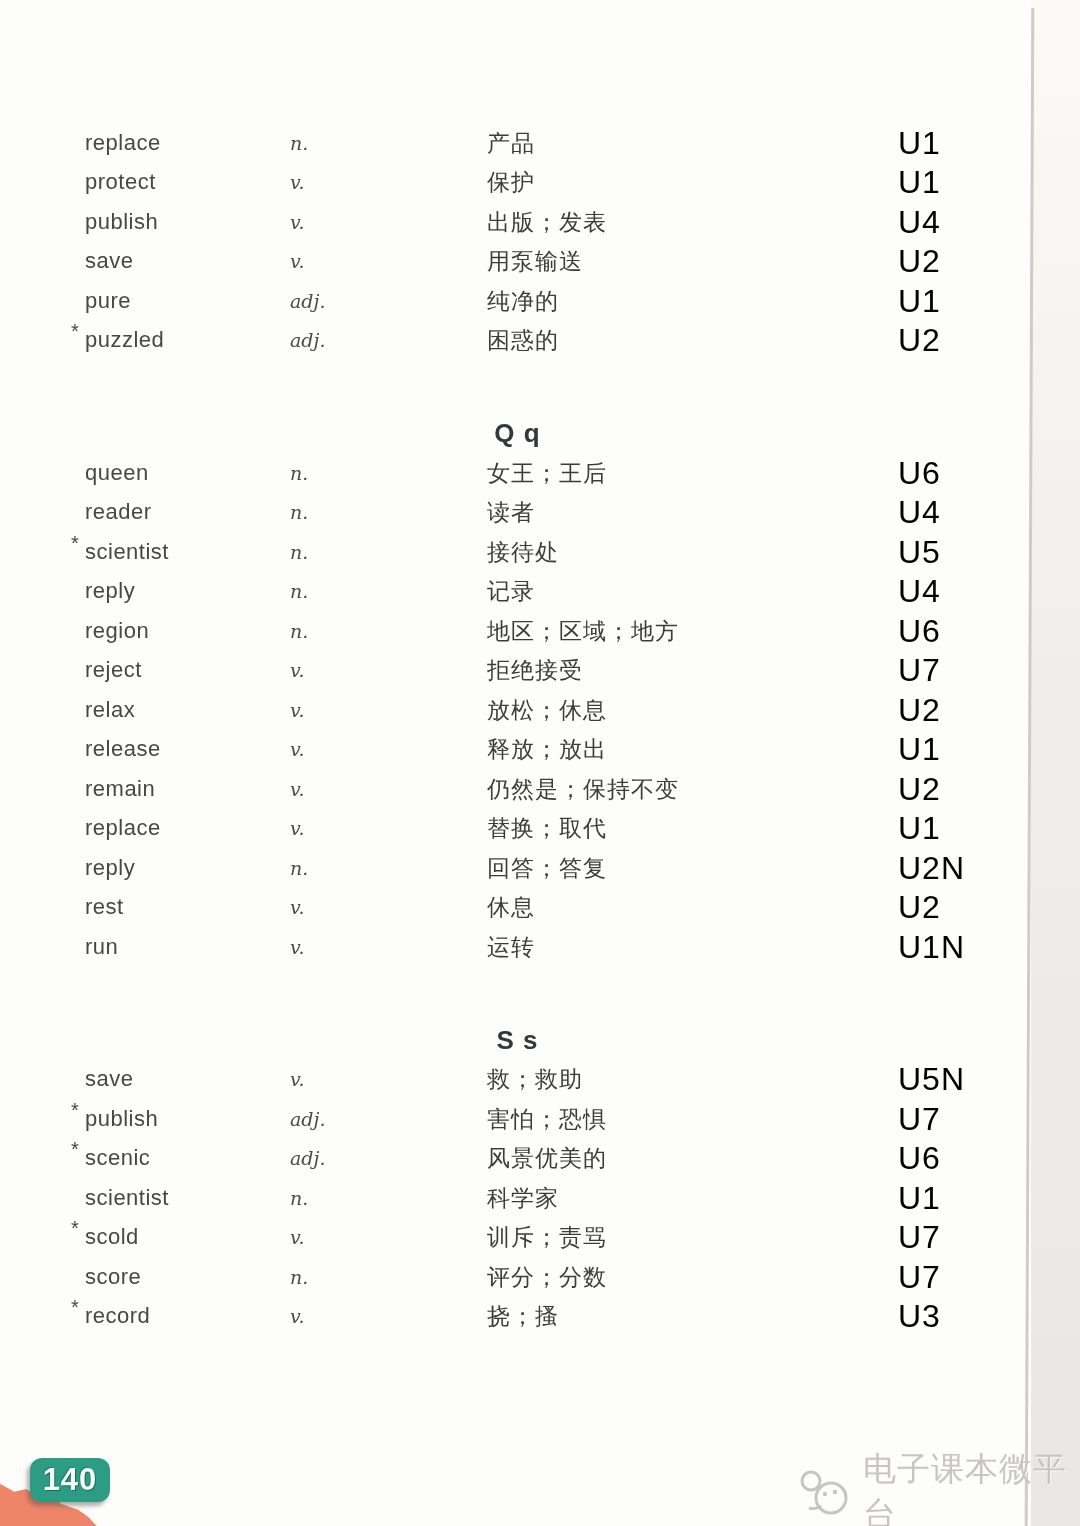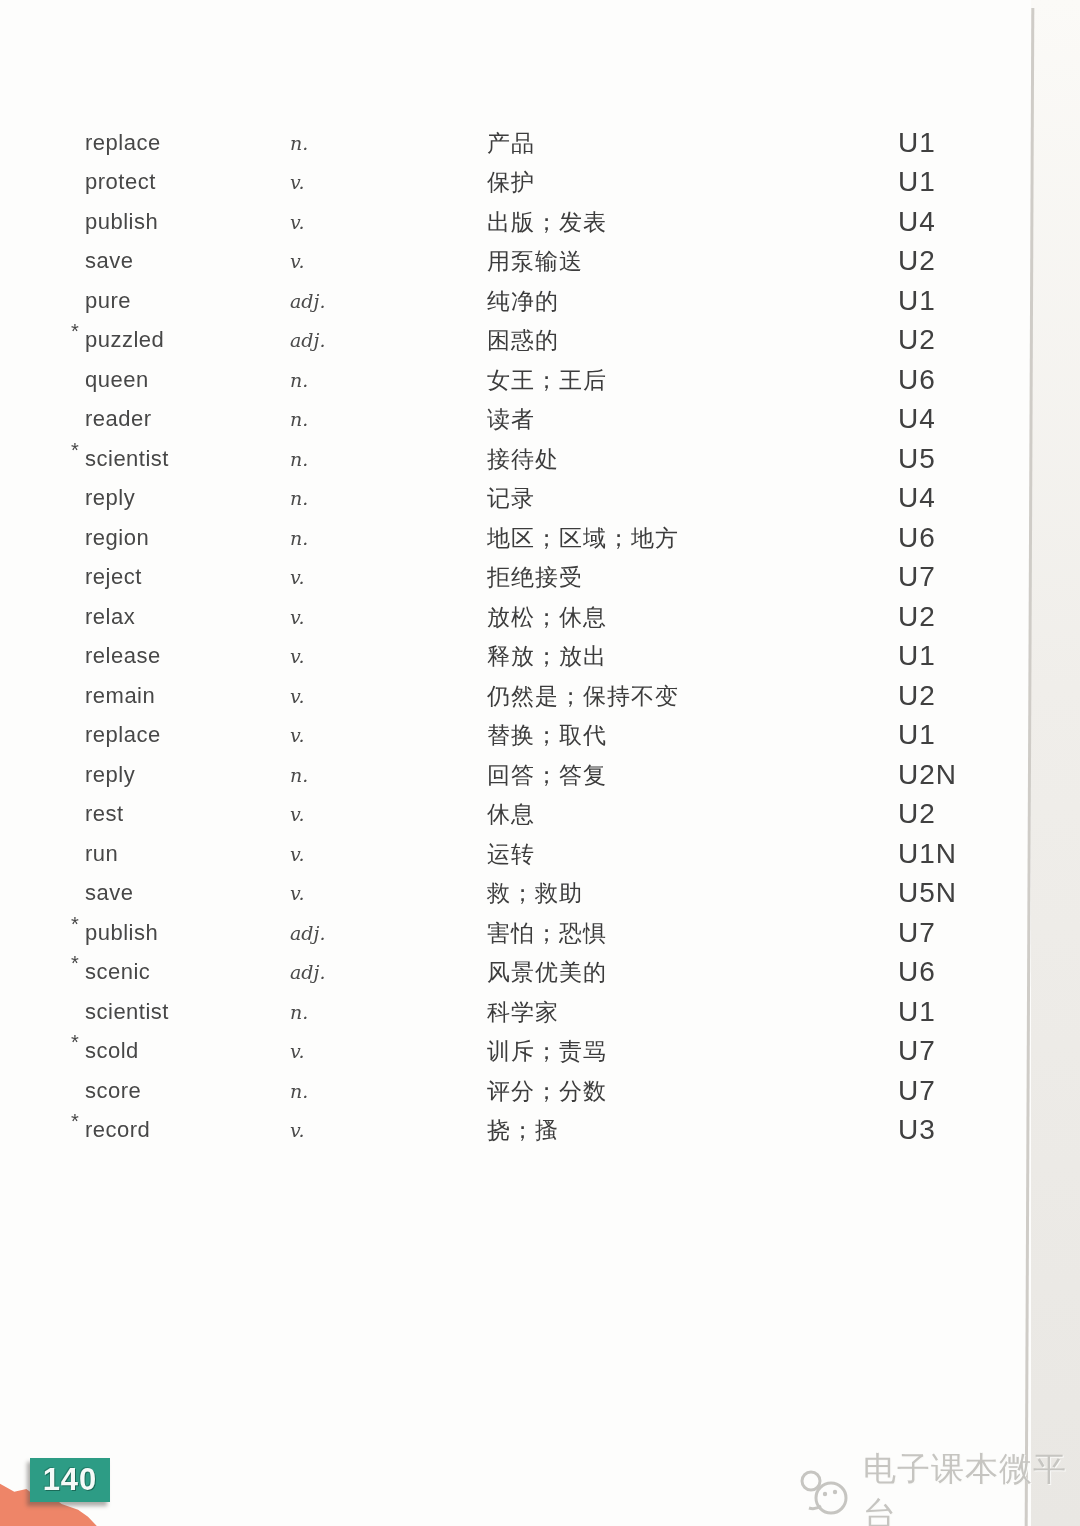--- a/index.html
+++ b/index.html
@@ -15,35 +15,35 @@
     line-height:40px;letter-spacing:1px;
   }
   .row{position:relative;height:39.5px;width:1035px;}
   .cell{position:absolute;top:50%;transform:translateY(-50%);white-space:nowrap;}
   .c-word{left:85px;font-size:22px;color:#474747;letter-spacing:.5px;}
   .star{position:absolute;left:-14px;top:-7px;font-size:20px;color:#474747;}
   .c-pos{left:290px;font-family:"DejaVu Serif",serif;font-style:italic;
          font-size:19px;color:#4a4a4a;}
   .c-def{left:487px;font-size:23px;color:#3c3c3c;
          font-family:"DejaVu Sans",sans-serif;letter-spacing:1px;}
-  .c-unit{left:898px;font-size:28px;color:#404040;letter-spacing:1px;}
+  .c-unit{left:898px;font-size:32px;color:#000000;letter-spacing:1px;}
   
   .edge-line{position:absolute;left:1028px;top:8px;width:3px;height:1518px;
              background:#cfccc7;transform:rotate(.25deg);z-index:1;}
   .edge-strip{position:absolute;left:1031px;top:0;width:49px;height:1526px;
               background:linear-gradient(180deg,#fbfaf7 0%,#f0eeea 45%,#e9e7e3 100%);z-index:0;}
   
   .corner-orange{
     position:absolute;left:0;top:1468px;width:110px;height:58px;z-index:2;
     clip-path:polygon(0 27%,13% 41%,24% 36%,35% 52%,48% 50%,56% 62%,71% 72%,
                       80% 84%,88% 100%,0 100%);
   }
   .page-badge{
     position:absolute;left:30px;top:1458px;width:80px;height:44px;z-index:3;
-    border-radius:0;display:flex;align-items:center;justify-content:center;
+    border-radius:12px;display:flex;align-items:center;justify-content:center;
     box-shadow:-3px 4px 4px rgba(80,75,70,.45);
   }
   .page-badge span{
     font-size:31px;font-weight:bold;color:#f5faf8;letter-spacing:1px;
     text-shadow:1px 1px 0 rgba(15,75,60,.6),-1px -1px 0 rgba(15,75,60,.35);
   }
   .watermark{position:absolute;left:797px;top:1447px;z-index:4;
              display:flex;align-items:center;gap:8px;}
   .wm-text{font-size:33px;color:#c6c5c1;letter-spacing:1px;
            font-family:"DejaVu Sans",sans-serif;
@@ -87,20 +87,21 @@
         <div class="cell c-pos">adj.</div>
         <div class="cell c-def">纯净的</div>
         <div class="cell c-unit">U1</div>
       </div>
       <div class="row">
         <div class="cell c-word"><span class="star">*</span><span>puzzled</span></div>
         <div class="cell c-pos">adj.</div>
         <div class="cell c-def">困惑的</div>
         <div class="cell c-unit">U2</div>
       </div>
+      <div class="section-header">Q q</div>
       <div class="row">
         <div class="cell c-word"><span class="star"></span><span>queen</span></div>
         <div class="cell c-pos">n.</div>
         <div class="cell c-def">女王；王后</div>
         <div class="cell c-unit">U6</div>
       </div>
       <div class="row">
         <div class="cell c-word"><span class="star"></span><span>reader</span></div>
         <div class="cell c-pos">n.</div>
         <div class="cell c-def">读者</div>
@@ -165,20 +166,21 @@
         <div class="cell c-pos">v.</div>
         <div class="cell c-def">休息</div>
         <div class="cell c-unit">U2</div>
       </div>
       <div class="row">
         <div class="cell c-word"><span class="star"></span><span>run</span></div>
         <div class="cell c-pos">v.</div>
         <div class="cell c-def">运转</div>
         <div class="cell c-unit">U1N</div>
       </div>
+      <div class="section-header">S s</div>
       <div class="row">
         <div class="cell c-word"><span class="star"></span><span>save</span></div>
         <div class="cell c-pos">v.</div>
         <div class="cell c-def">救；救助</div>
         <div class="cell c-unit">U5N</div>
       </div>
       <div class="row">
         <div class="cell c-word"><span class="star">*</span><span>publish</span></div>
         <div class="cell c-pos">adj.</div>
         <div class="cell c-def">害怕；恐惧</div>

